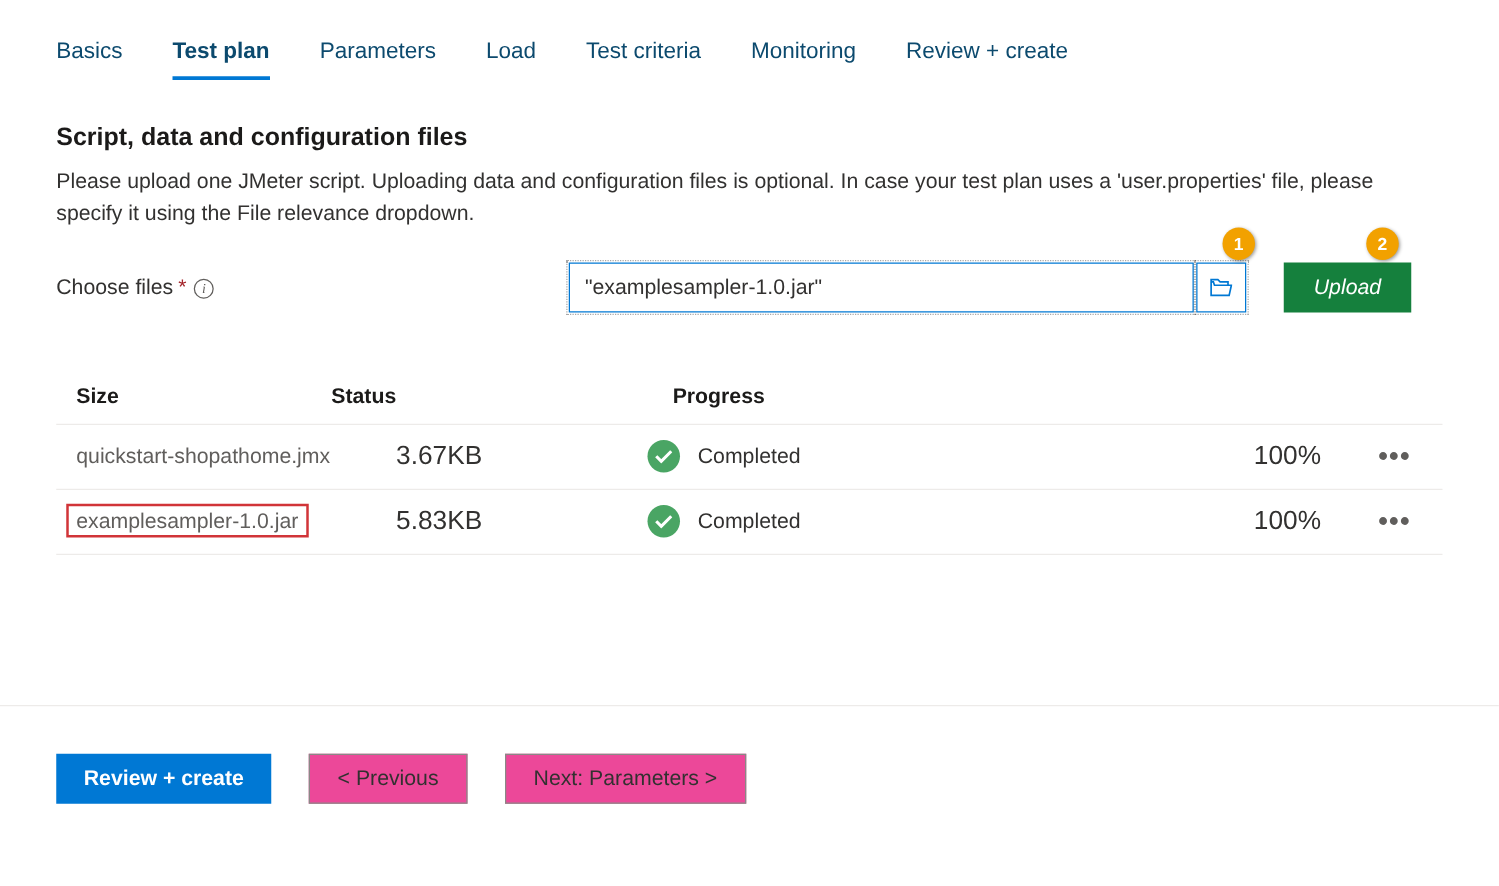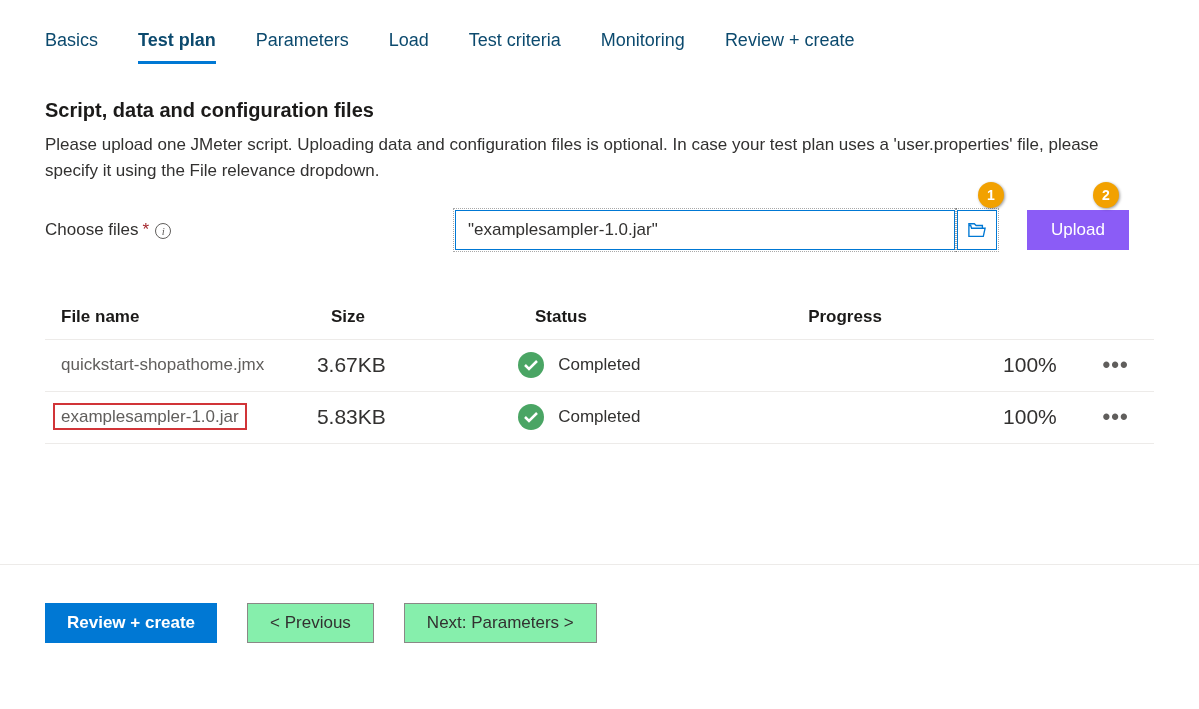--- a/index.html
+++ b/index.html
@@ -97,27 +97,28 @@
       outline-offset: 1px;
       margin-left: -28px;
       display: flex;
       align-items: center;
       justify-content: center;
       cursor: pointer;
     }
     .browse-svg { width: 18px; height: 16px; }
     .upload-btn {
       height: 40px;
-      background: #8b5cf6;
+      background: #15803d;
       color: #ffffff;
       border: none;
       padding: 0 24px;
       font-size: 17px;
       cursor: pointer;
       position: relative;
+      font-style: italic;
     }
     .callout {
       position: absolute;
       top: -28px;
       width: 26px;
       height: 26px;
       background: #f2a100;
       border-radius: 50%;
       color: #ffffff;
       font-size: 14px;
@@ -196,21 +197,21 @@
       background: #0078d4;
       color: #ffffff;
       border: none;
       padding: 0 22px;
       font-size: 17px;
       font-weight: 600;
       cursor: pointer;
     }
     .btn-secondary {
       height: 40px;
-      background: #86efac;
+      background: #ec4899;
       color: #323130;
       border: 1px solid #8a8886;
       padding: 0 22px;
       font-size: 17px;
       cursor: pointer;
     }
   </style>
 </head>
 <body>
 
@@ -247,21 +248,20 @@
       </div>
       <div class="upload-wrap">
         <button class="upload-btn">Upload</button>
         <div class="callout callout-2">2</div>
       </div>
     </div>
   </div>
 
   <div class="file-table">
     <div class="file-table-header">
-      <div class="col-name th">File name</div>
       <div class="col-size th">Size</div>
       <div class="col-status th">Status</div>
       <div class="col-progress th">Progress</div>
       <div class="col-actions th"></div>
     </div>
 
     <div class="file-table-row">
       <div class="col-name td-name">quickstart-shopathome.jmx</div>
       <div class="col-size">3.67KB</div>
       <div class="col-status">

